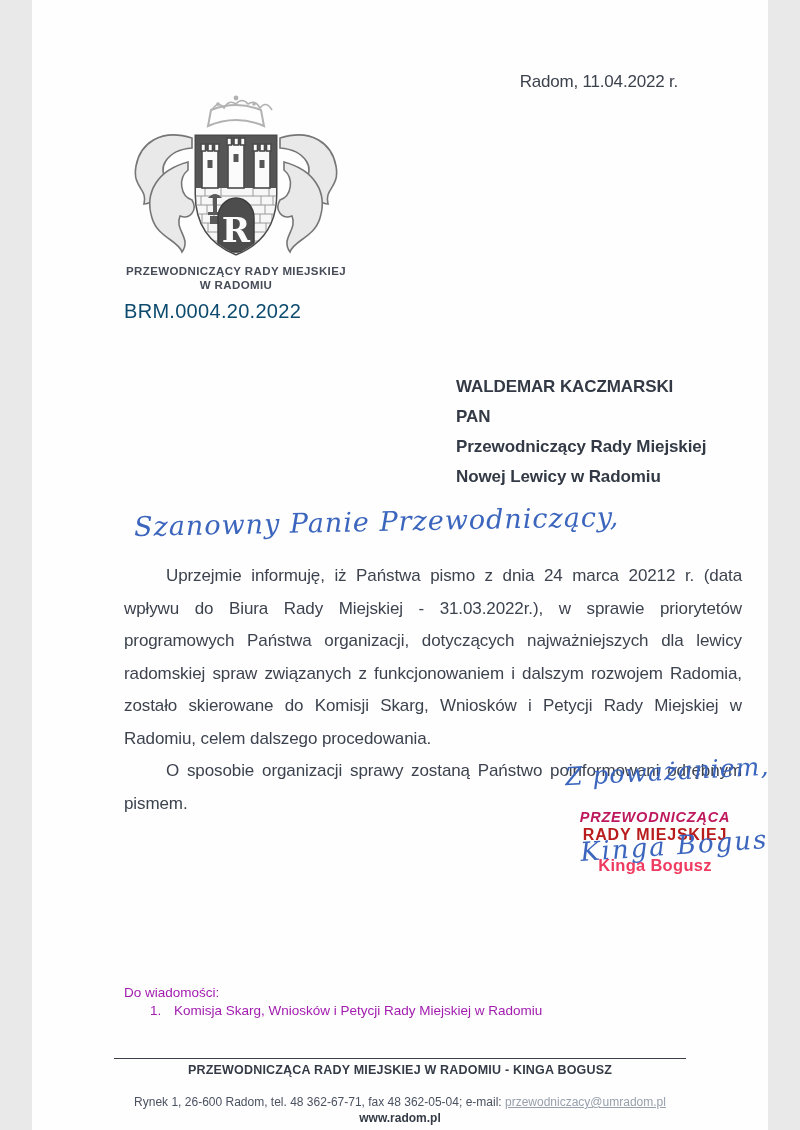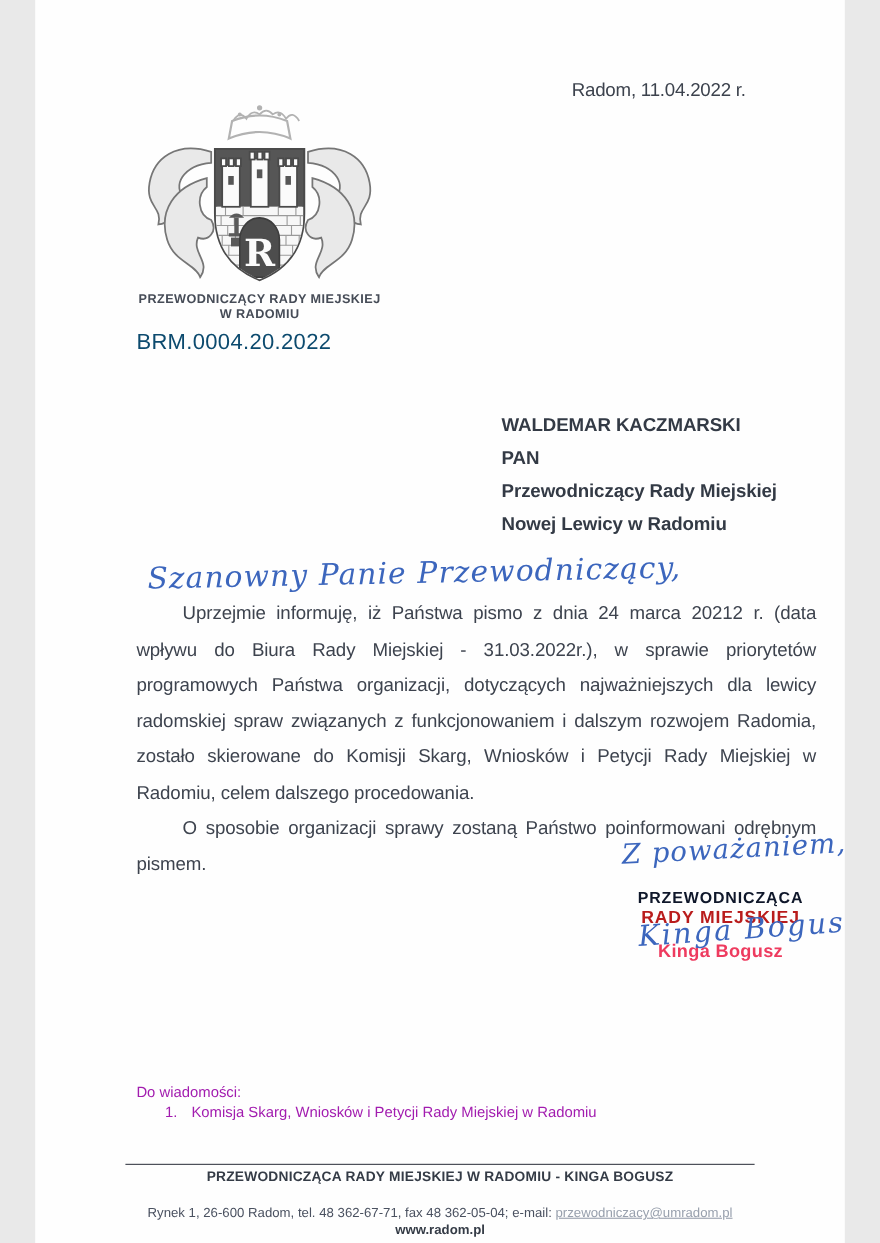--- a/index.html
+++ b/index.html
@@ -31,35 +31,35 @@
     font-style:italic;
     color:#3c66bd;
   }
   .salutation{
     position:absolute;left:102px;top:506px;
     font-size:27px;letter-spacing:1px;
     transform:rotate(-1.2deg);
     white-space:nowrap;
   }
   .body-text{
-    position:absolute;left:92px;top:542px;width:618px;
+    position:absolute;left:92px;top:560px;width:618px;
     font-size:17px;line-height:32.5px;text-align:justify;color:#3d434e;letter-spacing:-0.1px;
   }
   .body-text p{margin:0;text-indent:42px;}
   .closing{
     position:absolute;left:533px;top:757px;
     font-size:25px;letter-spacing:1px;
     transform:rotate(-3deg);
     white-space:nowrap;
   }
   .stamp{
     position:absolute;left:538px;top:808px;width:170px;
     text-align:center;line-height:18px;
   }
-  .stamp-l1{font-size:14.5px;font-weight:bold;color:#0f172a;letter-spacing:0.8px;}
+  .stamp-l1{font-size:14.5px;font-weight:bold;color:#be185d;letter-spacing:0.8px;font-style:italic;}
   .stamp-l2{font-size:16px;font-weight:bold;color:#b91c1c;letter-spacing:0.8px;}
   .stamp-name{font-size:16.5px;font-weight:bold;color:#ee3b5f;letter-spacing:0.3px;margin-top:12px;}
   .sig-script{
     position:absolute;left:548px;top:830px;
     font-size:26px;letter-spacing:2px;
     transform:rotate(-4deg);
     white-space:nowrap;z-index:2;
   }
   .cc-block{position:absolute;left:92px;top:984px;font-size:13.5px;color:#a21caf;line-height:17px;}
   .cc-item{margin-top:1px;padding-left:26px;}

